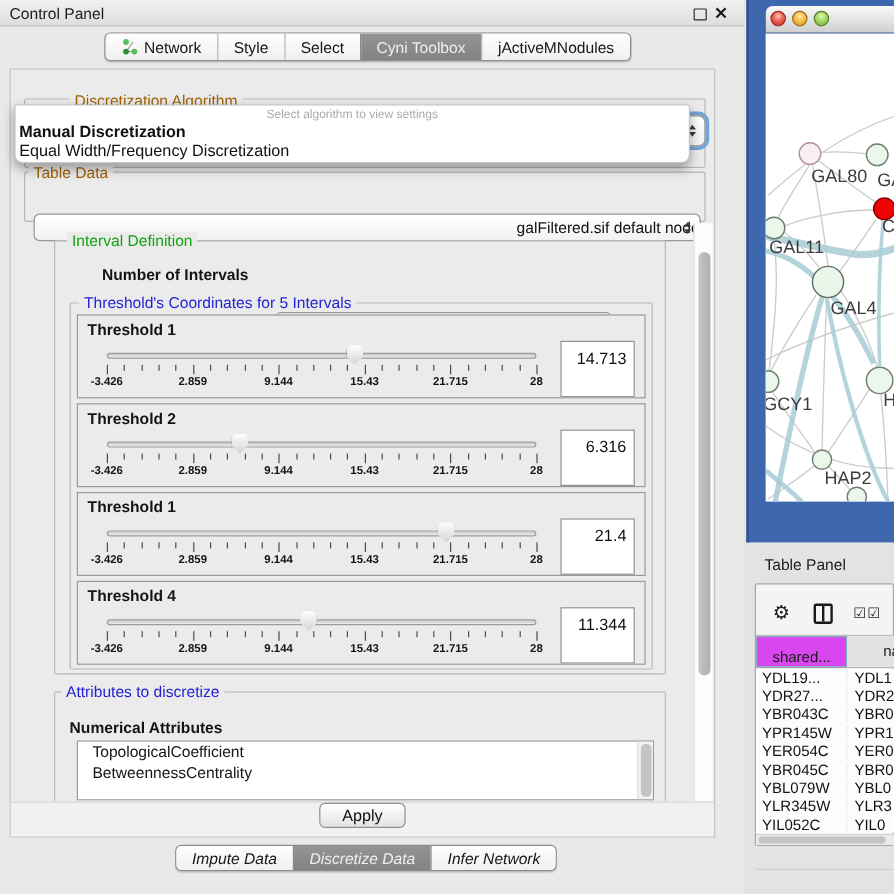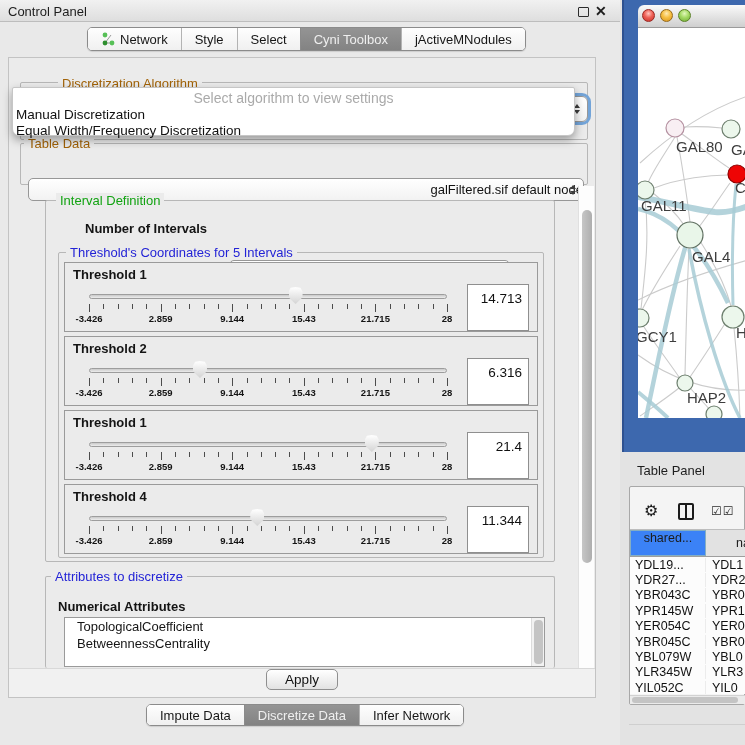--- a/index.html
+++ b/index.html
@@ -10,41 +10,41 @@
   .titlebar { left:0; top:0; width:620px; height:22px; background:linear-gradient(#f1f1f1,#dedede); border-bottom:1px solid #bdbdbd; }
   .titlebar-text { left:8px; top:4px; font-size:13px; color:#1d1d1d; }
   .float-btn { left:578px; top:7px; width:11px; height:10px; border:1.6px solid #2c2c2c; border-radius:1px; }
   .close-btn { left:595px; top:3px; font-size:14px; font-weight:700; color:#1c1c1c; }
 
   .seg-control { display:flex; align-items:stretch; border:1px solid #8b8b8b; border-radius:5px; overflow:hidden; background:#fdfdfd; box-shadow:0 1px 1px rgba(0,0,0,.12); }
   .seg { display:flex; align-items:center; gap:5px; padding:0 13px; font-size:13px; color:#161616; background:linear-gradient(#fefefe,#f0f0f0); border-left:1px solid #b3b3b3; white-space:nowrap; }
   .seg:first-child { border-left:none; }
   .seg.sel { background:linear-gradient(#949494,#838383); color:#efefef; border-left-color:#8b8b8b; }
   #top-tabs { left:87px; top:27px; height:24px; }
-  #bottom-tabs { left:146px; top:704px; height:22px; }
+  #bottom-tabs { left:146px; top:704px; height:22px;font-style:italic; }
 
   .content-panel { left:8px; top:57px; width:588px; height:641px; background:#ebebeb; border:1px solid #c3c3c3; }
 
   .group { border:1px solid #b7b7b7; border-radius:2px; }
   .group-title { position:absolute; background:#ebebeb; padding:0 4px; font-size:13px; }
   .t-dark { color:#a16207; }
   .t-green { color:#12a312; }
   .t-blue { color:#2323d6; }
 
   .combo { background:linear-gradient(#ffffff,#f2f2f2); border:1px solid #979797; border-radius:5px; display:flex; align-items:center; font-size:13px; color:#111; padding-left:10px; position:relative;justify-content:flex-end; }
   .combo .spin { position:absolute; right:7px; top:50%; transform:translateY(-50%); display:flex; flex-direction:column; gap:2px; }
   .spin i { display:block; width:0; height:0; border-left:3.5px solid transparent; border-right:3.5px solid transparent; }
   .spin .up { border-bottom:4.5px solid #3c3c3c; }
   .spin .dn { border-top:4.5px solid #3c3c3c; }
   .focus-ring { box-shadow:0 0 0 3px #73a4d8; }
 
   .popup { left:12px; top:87px; width:563px; height:49px; background:#fff; border:1px solid #c6c6c6; border-radius:2px 2px 7px 7px; box-shadow:0 4px 10px rgba(0,0,0,.35); z-index:40; }
-  .popup .ph { text-align:center; font-size:14px; color:#aaaaaa; padding-top:2px; }
+  .popup .ph { text-align:center; font-size:10px; color:#aaaaaa; padding-top:2px; }
   .popup .opt { font-size:13.5px; color:#101010; padding:1px 0 0 3px; }
-  .popup .opt.bold { font-weight:400; }
+  .popup .opt.bold { font-weight:700; }
 
   
   .thr-box { position:absolute; left:64px; width:474px; height:70px; border:1px solid #9a9a9a; background:#ebebeb; }
   .thr-label { position:absolute; left:8px; top:4px; font-size:13px; font-weight:700; color:#141414; }
   .thr-track { position:absolute; left:24px; top:31px; width:358px; height:5px; border:1px solid #9d9d9d; border-radius:3px; background:linear-gradient(#c9c9c9,#ededed); }
   .thr-thumb { position:absolute; top:24px; width:14px; height:17px; background:linear-gradient(#ffffff,#d4d4d4); clip-path:polygon(0% 26%,15% 5%,50% 0%,85% 5%,100% 26%,100% 60%,50% 100%,0% 60%); filter:drop-shadow(0 0 0.7px #6f6f6f) drop-shadow(0 0 0.4px #8a8a8a); }
   .thr-ticks { position:absolute; left:24px; top:41px; width:358px; height:9px; }
   .thr-ticks i { position:absolute; width:1px; background:#4c4c4c; top:0; }
   .thr-ticklabels { position:absolute; left:24px; top:50px; width:358px; height:12px; }
   .thr-ticklabels span { position:absolute; transform:translateX(-50%); font-size:9.5px; font-weight:600; color:#141414; white-space:nowrap; }
@@ -72,21 +72,21 @@
   .light.green { left:678px; background:radial-gradient(circle at 50% 32%, #e2f7bb 0%, #a4d964 45%, #6fab34 100%); border:1px solid #5a8126; }
   .net-canvas { left:638px; top:28px; width:107px; height:390px; background:#fff; overflow:hidden; }
 
   .tp-title { left:637px; top:463px; font-size:13px; color:#1d1d1d; }
   .tp-inner { left:629px; top:486px; width:116px; height:219px; background:#f4f4f4; border:1px solid #a8a8a8; border-radius:2px; }
   .tp-gear { left:644px; top:501px; font-size:16px; color:#1b1b1b; }
   .tp-colicon { left:678px; top:503px; width:16px; height:17px; border:2px solid #1b1b1b; border-radius:2px; }
   .tp-colicon i { position:absolute; left:50%; top:0; width:2px; height:100%; background:#1b1b1b; transform:translateX(-50%); }
   .tp-checks { left:711px; top:504px; font-size:12px; color:#2a2a2a; letter-spacing:1px; }
   .tp-header { left:630px; top:529px; width:115px; height:28px; display:flex; border-bottom:1px solid #9e9e9e; border-top:1px solid #bdbdbd; font-size:12.5px; color:#1c1c1c; }
-  .tp-h1 { width:76px; background:#3b82f6; border:1px solid #85aec2; display:flex; align-items:flex-start; justify-content:center; }
+  .tp-h1 { width:76px; background:#d946ef; border:1px solid #85aec2; display:flex; align-items:flex-end; justify-content:center; }
   .tp-h2 { flex:1; background:#e2e2e2; display:flex; align-items:center; padding-left:30px; overflow:hidden; }
   .tp-rows { left:630px; top:557px; width:115px; height:137px; background:#fcfcfc; overflow:hidden; }
   .tp-row { display:flex; height:15.4px; align-items:center; font-size:12.5px; color:#111; }
   .tp-c1 { width:76px; padding-left:5px; border-right:1px solid #ececec; overflow:hidden; white-space:nowrap; }
   .tp-c2 { flex:1; padding-left:6px; overflow:hidden; white-space:nowrap; }
   .tp-hscroll { left:630px; top:695px; width:115px; height:9px; background:#ebebeb; border-top:1px solid #d2d2d2; }
   .tp-hscroll i { position:absolute; left:2px; top:1px; width:106px; height:6px; background:#c4c4c4; border-radius:3px; }
   .tp-footer-line { left:629px; top:724px; width:116px; height:1px; background:#cfcfcf; }
 </style>
 </head>

